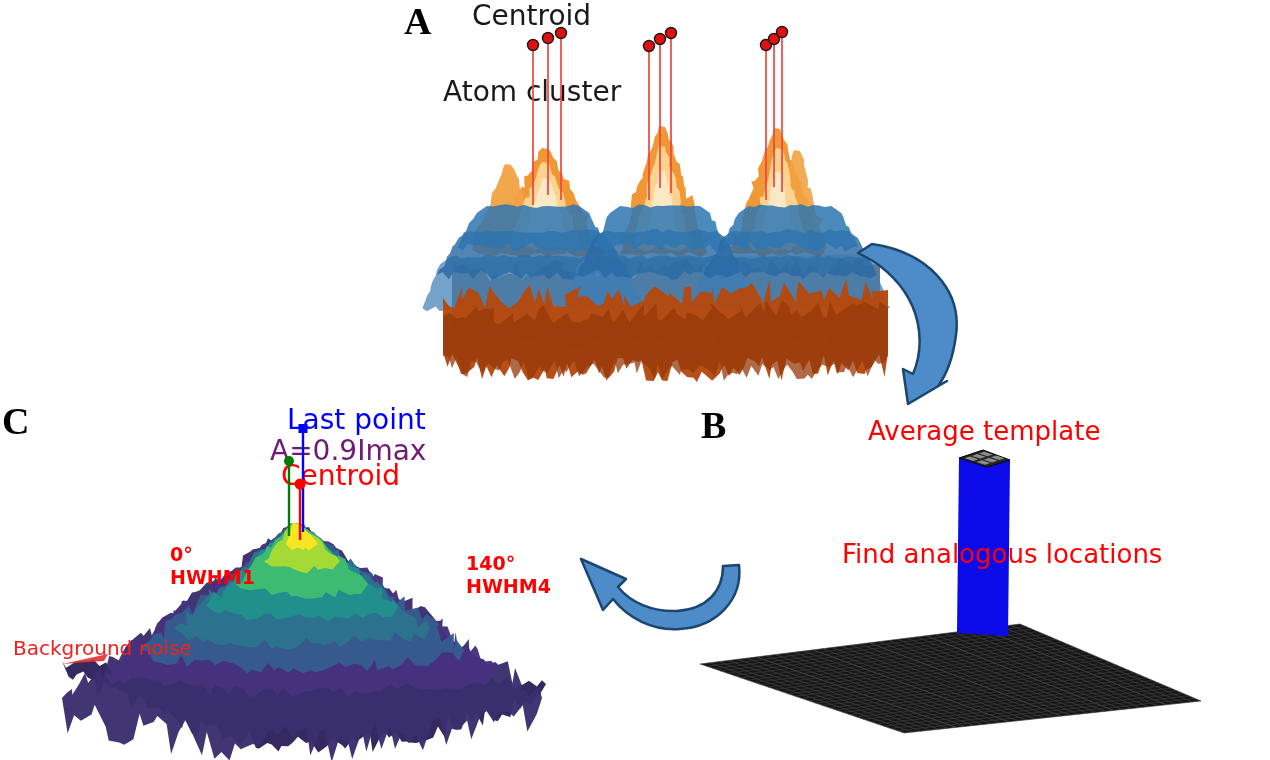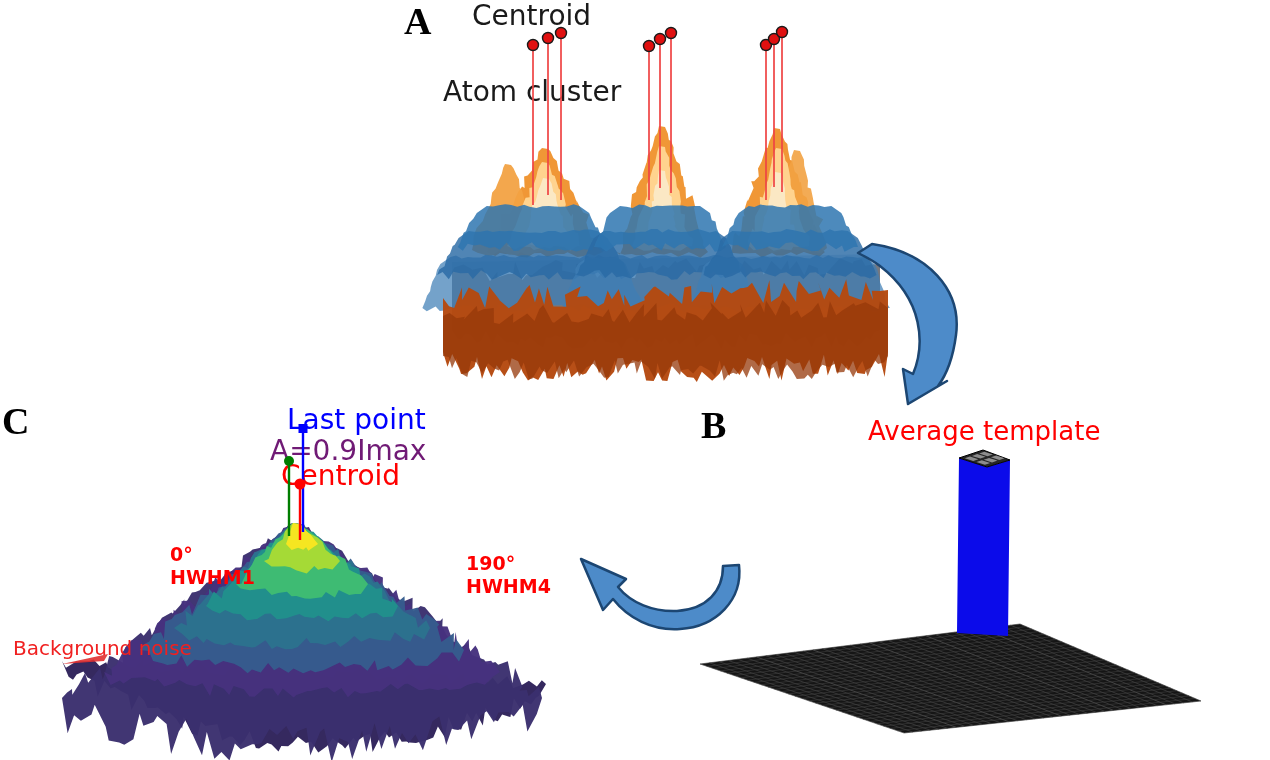--- a/index.html
+++ b/index.html
@@ -143,32 +143,33 @@
     <path id="a1" stroke-width="2.5" stroke-linejoin="round" d="M 872,244 C 928,252 962,290 956,335 C 953,358 947,374 938,386 L 947,381 L 908,404 L 903,369 L 913,374 C 925,345 924,300 880,266 C 872,260 864,256 858,253 Z" fill="#4d8bc9" stroke="#1c4672"></path>
     <path id="a2" stroke-width="2.5" stroke-linejoin="round" d="M 739,565 C 743,600 716,627 680,629 C 652,631 628,618 613,599 L 603,610 L 581,559 L 626,579 L 618,587 C 631,603 653,612 677,611 C 707,609 723,591 723,566 Z" fill="#4d8bc9" stroke="#1c4672"></path>
   </svg>
 
   <div class="txt panel-letter" style="left:404px;top:2px">A</div>
   <div class="txt black-label" style="left:472px;top:1px">Centroid</div>
   <div class="txt black-label" style="left:443px;top:77px">Atom cluster</div>
 
   <div class="txt panel-letter" style="left:701px;top:406px">B</div>
   <div class="txt red-label" style="left:868px;top:418px">Average template</div>
+  <div class="txt red-label" style="left:842px;top:541px">Find analogous locations</div>
 
   <div class="txt panel-letter" style="left:2px;top:402px">C</div>
   <div class="txt ann blue-txt" style="left:287px;top:405px">Last point</div>
   <div class="txt ann green-txt" style="left:270px;top:436px">A=0.9Imax</div>
   <div class="txt ann red-txt" style="left:281px;top:461px">Centroid</div>
 
   <div class="txt hwhm" style="left:170px;top:543px">
     <span>0°</span>
     <span>HWHM1</span>
   </div>
   <div class="txt hwhm" style="left:466px;top:552px">
-    <span>190°</span>
+    <span>140°</span>
     <span>HWHM4</span>
   </div>
   <div class="txt bgnoise" style="left:13px;top:638px">Background noise</div>
 
   <svg id="overlay" width="1270" height="760" viewBox="0 0 1270 760">
     <g id="gOv">
         <line x1="533" y1="45" x2="533" y2="205" stroke="#f04545" stroke-width="1.8" opacity="0.95"></line>
         <circle cx="533" cy="45" r="5.5" fill="#e01010" stroke="#1a1a1a" stroke-width="1.4"></circle>
         <line x1="548" y1="38" x2="548" y2="195" stroke="#f04545" stroke-width="1.8" opacity="0.95"></line>
         <circle cx="548" cy="38" r="5.5" fill="#e01010" stroke="#1a1a1a" stroke-width="1.4"></circle>

